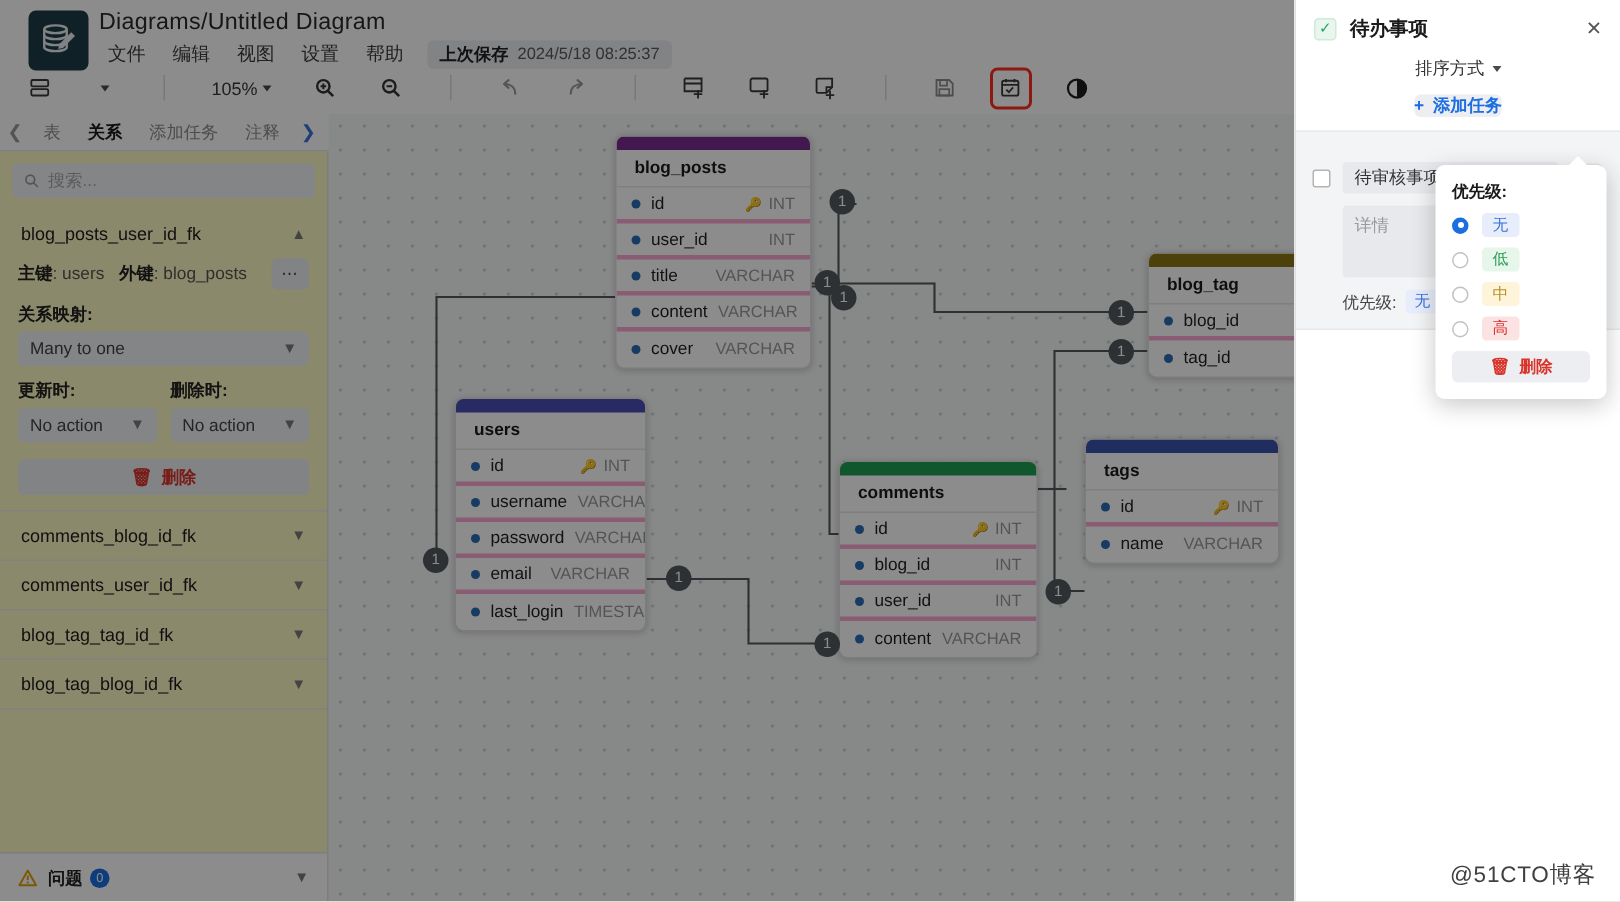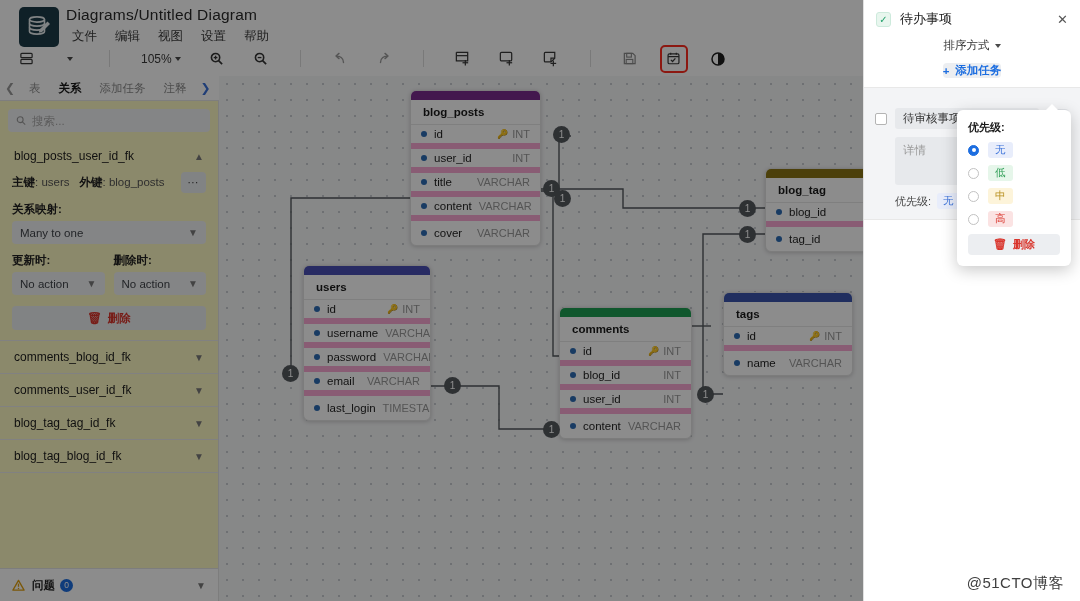--- a/index.html
+++ b/index.html
@@ -151,21 +151,21 @@
     box-shadow: 0 1px 4px rgba(0,0,0,.18); overflow: hidden;
     border: 1px solid #e2e2e2;
   }
   .tn-bar { height: 9px; }
   .tn-title {
     font-size: 11.5px; font-weight: bold; color: #1b1b1b;
     padding: 6px 12px 6px 12px; border-bottom: 1px solid #e8e8e8;
   }
   .tn-row {
     display: flex; align-items: center; height: 24px; padding: 0 10px 0 10px;
-    border-bottom: 6px solid #f9a8d4; gap: 7px;
+    border-bottom: 3px solid #f9a8d4; gap: 7px;
   }
   .tn-row:last-child { border-bottom: none; }
   .tn-dot { width: 6px; height: 6px; border-radius: 50%; background: #2d6cb5; flex: none; }
   .tn-fname { font-size: 11.5px; color: #1f1f1f; }
   .tn-type { margin-left: auto; font-size: 11px; color: #9a9a9a; display: flex; align-items: center; gap: 4px; }
   .key-icon { font-size: 9px; color: #9a9a9a; }
 
   .card-badge {
     position: absolute; width: 17px; height: 17px; border-radius: 50%;
     background: #555a5e; color: #fff; font-size: 10px;
@@ -178,21 +178,21 @@
     background: #fff; border-left: 1px solid #e0e0e0; z-index: 70;
   }
   .todo-head {
     height: 38px; display: flex; align-items: center; padding: 0 12px; gap: 9px;
   }
   .todo-icon {
     width: 15px; height: 15px; border-radius: 3px; background: #e8f6ee;
     display: flex; align-items: center; justify-content: center;
     color: #22a06b; font-size: 10px; border: 1px solid #cdeadc;
   }
-  .todo-title { font-size: 13px; font-weight: normal; color: #1a1a1a; }
+  .todo-title { font-size: 13px; font-weight: bold; color: #1a1a1a; }
   .todo-close { margin-left: auto; font-size: 13px; color: #555; cursor: default; }
 
   .todo-actions {
     display: flex; align-items: center; padding: 0 12px 9px 12px; gap: 10px; flex-direction: column;
   }
   .sort-btn { font-size: 11.5px; color: #333; display: flex; align-items: center; gap: 5px; cursor: default; }
   .add-btn {
     flex: 1; height: 22px; background: #eceef1; border-radius: 4px;
     display: flex; align-items: center; justify-content: center; gap: 6px;
     font-size: 11.5px; color: #1d6ee0; font-weight: bold; cursor: default;
@@ -279,20 +279,24 @@
           <path d="M21.5 7.5 l2.5 2.5 -8 8 -3.2 .7 .7-3.2 z" fill="#e9eef0"></path>
         </svg>
       </div>
       <div class="doc-title">Diagrams/Untitled Diagram</div>
       <div class="menubar">
         <div class="menu-item">文件</div>
         <div class="menu-item">编辑</div>
         <div class="menu-item">视图</div>
         <div class="menu-item">设置</div>
         <div class="menu-item">帮助</div>
+        <div class="saved-pill">
+          <span class="saved-label">上次保存</span>
+          <span class="saved-time">2024/5/18 08:25:37</span>
+        </div>
       </div>
 
       <div class="toolbar">
         <div class="tb-btn">
           <svg width="15" height="15" viewBox="0 0 16 16">
               <rect x="2" y="2.5" width="12" height="4.5" rx="1" fill="none" stroke="#3a3a3a" stroke-width="1.3"></rect>
               <rect x="2" y="9" width="12" height="4.5" rx="1" fill="none" stroke="#3a3a3a" stroke-width="1.3"></rect>
             </svg>
         </div>
         <div class="tb-btn">

